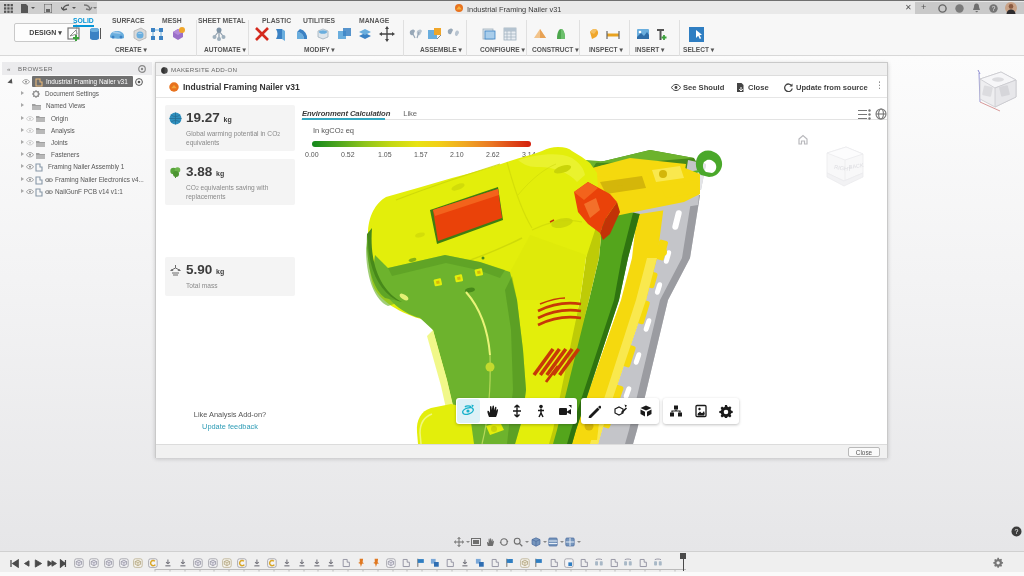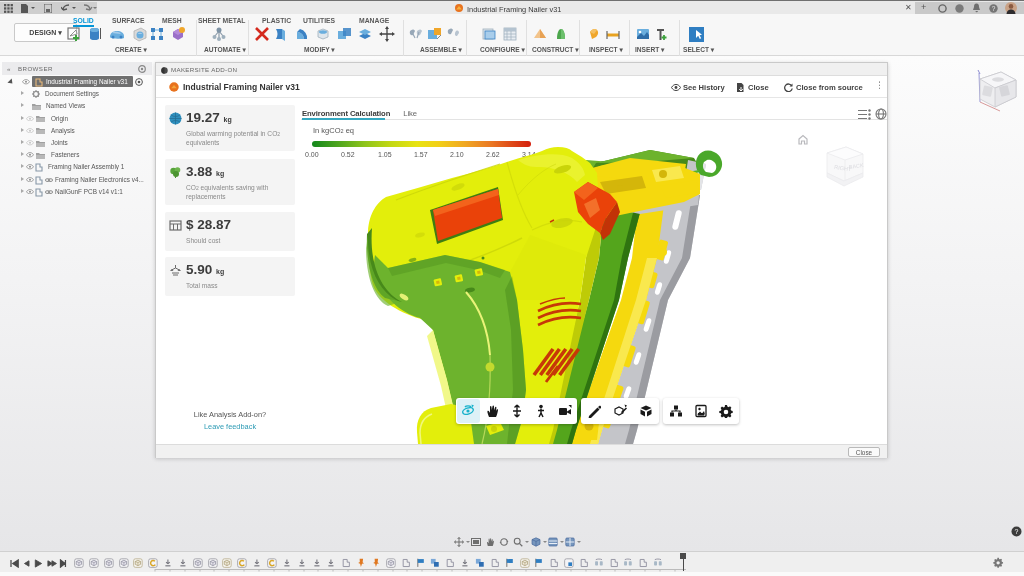--- a/index.html
+++ b/index.html
@@ -39,21 +39,21 @@
 .hbtn { position:absolute; top:7px; font-size:7.6px; font-weight:bold; color:#424242; }
 #panel-foot { position:absolute; left:0; top:381px; width:731px; height:14px; background:#f1f1f1; border-top:1px solid #dcdcdc; }
 #closebtn { position:absolute; right:7px; top:2px; width:32px; height:10px; background:#fafafa; border:1px solid #b9b9b9; border-radius:2px; font-size:6.4px; color:#555; text-align:center; line-height:9px; }
 .card { position:absolute; left:9px; width:130px; background:#f4f4f4; border-radius:2px; }
 .card .big { position:absolute; left:21px; top:5px; font-size:13.5px; font-weight:bold; color:#3c3c3c; }
 .card .kg { font-size:7px; font-weight:bold; color:#3c3c3c; }
 .card .desc { position:absolute; left:21px; font-size:6.6px; color:#8a8a8a; line-height:7.6px; }
 .card .cic { position:absolute; left:4px; top:7px; width:13px; height:13px; }
 #tabs { position:absolute; left:146px; top:39px; }
 .mtab { font-size:7.7px; color:#666; letter-spacing:-0.1px; }
-.mtab.on { font-weight:bold; color:#3a3a3a; }
+.mtab.on { font-weight:bold; color:#3a3a3a;font-style:italic; }
 #tabline { position:absolute; left:145px; top:56px; width:586px; height:1px; background:#e3e3e3; }
 #tabline-active { position:absolute; left:146px; top:55px; width:83px; height:2px; background:#35a8c0; }
 #legend-label { position:absolute; left:157px; top:63px; font-size:7.5px; color:#555; }
 #gradbar { position:absolute; left:156px; top:78px; width:219px; height:6px; border-radius:3px; background:linear-gradient(90deg,#13871c 0%, #4ea51e 12%, #8ec41b 24%, #c3d813 36%, #e8e312 48%, #f2cf17 58%, #f0a723 70%, #ea7723 82%, #dd4517 92%, #d41f0e 100%); }
 .gtick { position:absolute; top:88px; font-size:7px; color:#555; }
 
 
 .vtgroup { position:absolute; top:335px; height:26px; background:#fff; border-radius:3px; box-shadow:0 1px 3px rgba(0,0,0,0.25); }
 .vticon { position:absolute; top:6px; width:14px; height:14px; }
 
@@ -499,59 +499,51 @@
     <div id="panel-hdr">
       <svg class="abs" style="left:13px;top:6px" width="10" height="10" viewBox="0 0 11 11">
           <circle cx="5.5" cy="5.5" r="5.2" fill="#e8721e"></circle>
           <path d="M2.4 7 L5.5 3.4 L8.6 7 Z" fill="#f2a43c"></path>
         </svg>
       <div class="name">Industrial Framing Nailer v31</div>
       <svg class="abs" style="left:515px;top:8px" width="10" height="7" viewBox="0 0 10 7">
           <path d="M0.5 3.5 C2 1 3.5 0.5 5 0.5 C6.5 0.5 8 1 9.5 3.5 C8 6 6.5 6.5 5 6.5 C3.5 6.5 2 6 0.5 3.5 Z" fill="none" stroke="#444" stroke-width="1"></path>
           <circle cx="5" cy="3.5" r="1.4" fill="#444"></circle>
         </svg>
-      <div class="hbtn" style="left:527px">See History</div>
+      <div class="hbtn" style="left:527px">See Should</div>
       <svg class="abs" style="left:581px;top:7px" width="8" height="9" viewBox="0 0 8 9">
           <path d="M0 0 h4.5 l2 2 v7 h-6.5 z" fill="#444"></path>
           <path d="M4 4 v4 M4 8 l-1.8-1.8 M4 8 l1.8-1.8" stroke="#fff" stroke-width="1"></path>
         </svg>
       <div class="hbtn" style="left:592px">Close</div>
       <svg class="abs" style="left:628px;top:7px" width="9" height="9" viewBox="0 0 9 9">
           <path d="M7.8 3 A3.8 3.8 0 1 0 8.2 5.5" fill="none" stroke="#444" stroke-width="1.3"></path>
           <path d="M8.5 0.5 v3 h-3 z" fill="#444"></path>
         </svg>
-      <div class="hbtn" style="left:640px">Close from source</div>
+      <div class="hbtn" style="left:640px">Update from source</div>
       <div style="position:absolute;left:719px;top:4px;font-size:9px;color:#666">⋮</div>
     </div>
 
     <div class="card" style="top:42px;height:46px">
       <svg class="cic" viewBox="0 0 13 13">
           <circle cx="6.5" cy="6.5" r="6" fill="#2e8fbe"></circle>
           <path d="M6.5 0.5 v12 M0.5 6.5 h12 M2 3 a8 8 0 0 0 9 0 M2 10 a8 8 0 0 1 9 0" stroke="#246f94" stroke-width="0.8" fill="none"></path>
         </svg>
       <div class="big">19.27 <span class="kg">kg</span></div>
       <div class="desc" style="top:25px">Global warming potential in CO<span style="font-size:5px">2</span><br>equivalents</div>
     </div>
     <div class="card" style="top:96px;height:46px">
       <svg class="cic" viewBox="0 0 13 13">
           <circle cx="4.5" cy="5" r="3.2" fill="#57a33a"></circle>
           <circle cx="8.5" cy="4" r="2.8" fill="#6cb44c"></circle>
           <circle cx="7" cy="8" r="3" fill="#4c9431"></circle>
           <path d="M6.5 6 v6" stroke="#4c9431" stroke-width="1"></path>
         </svg>
       <div class="big">3.88 <span class="kg">kg</span></div>
       <div class="desc" style="top:25px">CO<span style="font-size:5px">2</span> equivalents saving with<br>replacements</div>
-    </div>
-    <div class="card" style="top:149px;height:39px">
-      <svg class="cic" viewBox="0 0 13 13">
-          <rect x="1" y="2" width="11" height="9" fill="none" stroke="#6b6b6b" stroke-width="1.2"></rect>
-          <path d="M1 5 h11 M4.5 5 v6 M8.5 5 v6" stroke="#6b6b6b" stroke-width="1"></path>
-        </svg>
-      <div class="big">$ 28.87</div>
-      <div class="desc" style="top:25px">Should cost</div>
     </div>
     <div class="card" style="top:194px;height:39px">
       <svg class="cic" viewBox="0 0 13 13">
           <path d="M6.5 1 v3 M6.5 4 l-4 2 M6.5 4 l4 2" stroke="#6b6b6b" stroke-width="1" fill="none"></path>
           <path d="M1 7 h3.5 l-1.75 -2 z M8.5 7 h3.5 L10.25 5 z" fill="#6b6b6b"></path>
           <path d="M3 9 h7 M4 11 h5" stroke="#6b6b6b" stroke-width="1.2"></path>
         </svg>
       <div class="big">5.90 <span class="kg">kg</span></div>
       <div class="desc" style="top:25px">Total mass</div>
     </div>
@@ -697,21 +689,21 @@
           <path d="M 118,314 L 117,302 C 116,290 121,281 131,278 L 151,274 C 161,275 169,283 171,292 L 174,314 Z" fill="#e3ee0b"></path>
           <path d="M 121,314 L 120,303 C 120,294 124,287 132,284" stroke="#f0f77c" stroke-width="1.6" fill="none"></path>
           <path d="M 282,286 L 300,284 L 297,310 L 279,310 Z" fill="#f5d90e"></path>
           <circle cx="289" cy="296" r="4.5" fill="#d4b60a"></circle>
           <path d="M 186,296 l 14,-4 l 4,8 l -14,5 z" fill="#e3ee0b"></path>
           <circle cx="194" cy="299" r="3" fill="#c9d409"></circle>
         </svg>
       </div>
 
     <div class="abs" style="left:14px;top:347px;width:120px;text-align:center;font-size:7.4px;color:#555">Like Analysis Add-on?</div>
-    <div class="abs" style="left:14px;top:359px;width:120px;text-align:center;font-size:7.4px;color:#2d9bb5">Leave feedback</div>
+    <div class="abs" style="left:14px;top:359px;width:120px;text-align:center;font-size:7.4px;color:#2d9bb5">Update feedback</div>
 
     <div id="vtoolbar">
         <div class="vtgroup" style="left:300px;width:121px">
           <div style="position:absolute;left:1px;top:1px;width:23px;height:24px;background:#ddf1f7;border-radius:3px"></div>
           <svg class="vticon" style="left:5px" viewBox="0 0 14 14">
             <ellipse cx="7" cy="7" rx="5.5" ry="3" fill="none" stroke="#17b1cb" stroke-width="1.4" transform="rotate(-18 7 7)"></ellipse>
             <path d="M4 3 C5 1.5 9 1.5 10 3" stroke="#17b1cb" stroke-width="1.4" fill="none"></path>
             <path d="M10.5 0.5 l2.5 1 l-2 2 z" fill="#17b1cb"></path>
             <circle cx="7" cy="7" r="1.6" fill="#17b1cb"></circle>
           </svg>

